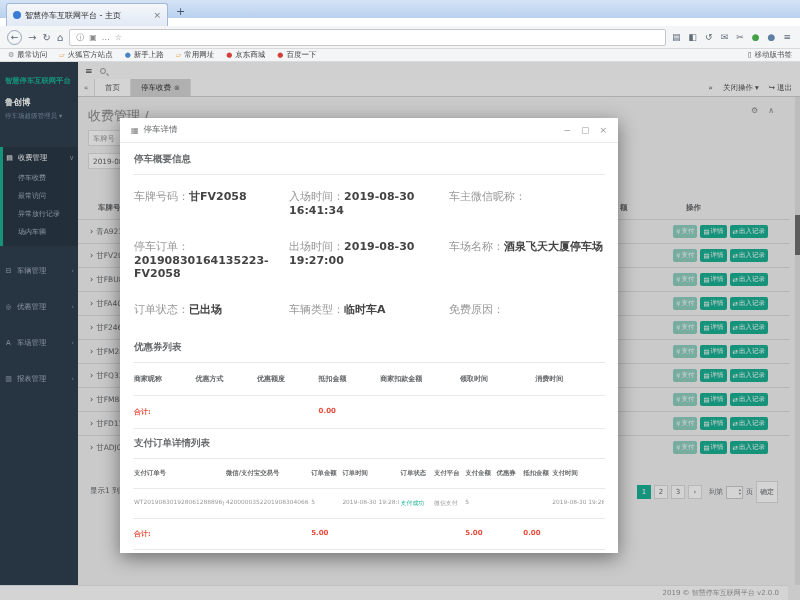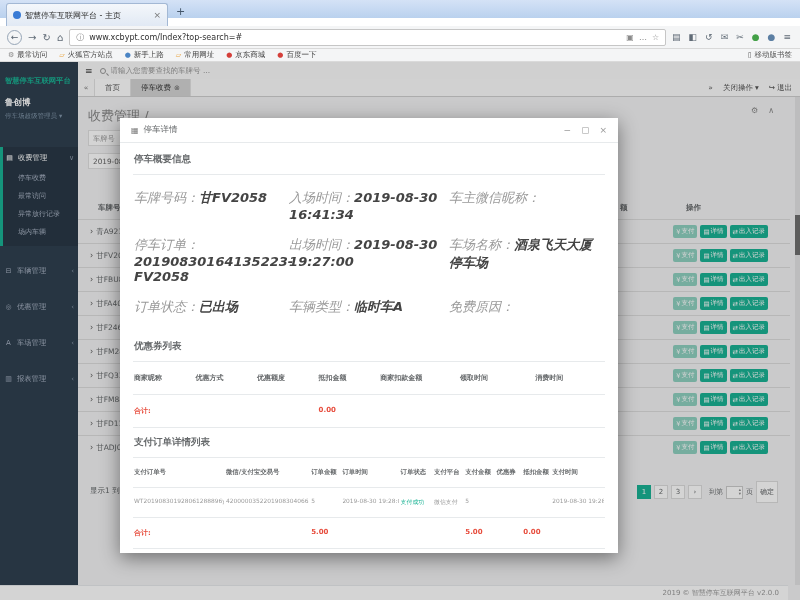--- a/index.html
+++ b/index.html
@@ -96,21 +96,21 @@
 
   .backdrop{position:absolute;left:0;top:0;width:800px;height:538px;background:rgba(0,0,0,0.17);z-index:5;}
 
   
   .modal{position:absolute;left:120px;top:56px;width:498px;height:435px;background:#fff;z-index:6;box-shadow:0 5px 18px rgba(0,0,0,0.45);}
   .mhead{height:25px;border-bottom:1px solid #e7eaec;display:flex;align-items:center;gap:5px;padding:0 11px;font-size:8.5px;color:#676a6c;}
   .mico{color:#777;font-size:8px;}
   .mctrl{margin-left:auto;display:flex;gap:10px;color:#999;font-size:9px;}
   .mbody{padding:2px 13px 0;}
   .sect{font-size:9.5px;font-weight:bold;color:#676a6c;padding:8px 1px;border-bottom:1px solid #e7eaec;}
-  .sumgrid{display:grid;grid-template-columns:33% 34% 33%;row-gap:14px;padding:14px 1px 16px;font-size:13px;font-style:italic;}
+  .sumgrid{display:grid;grid-template-columns:33% 34% 33%;row-gap:22px;padding:14px 1px 16px;font-size:11px;}
   .fl{color:#999;} .fv{color:#444;font-weight:bold;}
   .cpgrid{display:grid;grid-template-columns:13fr 13fr 13fr 13fr 17fr 16fr 15fr;column-gap:2px;padding:11px 1px;font-size:7px;}
   .cphead{font-weight:bold;color:#676a6c;}
   .cptotal{border-top:1px solid #e7eaec;border-bottom:1px solid #e7eaec;}
   .pygrid{display:grid;grid-template-columns:20fr 18.5fr 6.5fr 12.5fr 7fr 6.5fr 6.5fr 5.5fr 6fr 11.5fr;column-gap:2px;padding:10px 1px;font-size:6.4px;}
   .pyhead{font-weight:bold;color:#676a6c;}
   .pyrow{color:#9a9a9a;border-top:1px solid #e7eaec;font-size:5.9px;}
   .pyrow span{white-space:nowrap;overflow:hidden;}
   .pytotal{border-top:1px solid #e7eaec;border-bottom:1px solid #e7eaec;font-size:7px;}
   .red{color:#e74c3c;font-weight:bold;}
@@ -130,21 +130,20 @@
     <span class="newtab">+</span>
   </div>
 
   <div class="navbar">
     <span class="backbtn">←</span>
     <span class="navbtn">→</span>
     <span class="navbtn">↻</span>
     <span class="navbtn">⌂</span>
     <div class="urlbar">
       <span class="uic">ⓘ</span>
-      <span class="url">www.xcbypt.com/Index?top-search=#</span>
       <span class="uic">▣</span>
       <span class="uic">…</span>
       <span class="uic">☆</span>
     </div>
     <div class="toolicons">
       <span>▤</span>
       <span>◧</span>
       <span>↺</span>
       <span>✉</span>
       <span>✂</span>
@@ -222,21 +221,20 @@
           <span class="micon">▥</span>
           <span>报表管理</span>
           <span class="chev">‹</span>
         </div>
       </div>
     </div>
 
     <div class="appheader">
       <span class="hbtn">≡</span>
       <span class="magicon"></span>
-      <input class="searchinput" placeholder="请输入您需要查找的车牌号 ..." style="">
     </div>
 
     <div class="tabbar">
       <span class="tabnav">«</span>
       <span class="ptab">
           <span>首页</span>
         </span>
       <span class="ptab active">
         <span>停车收费</span>
         <span class="ptabx">⊗</span>

